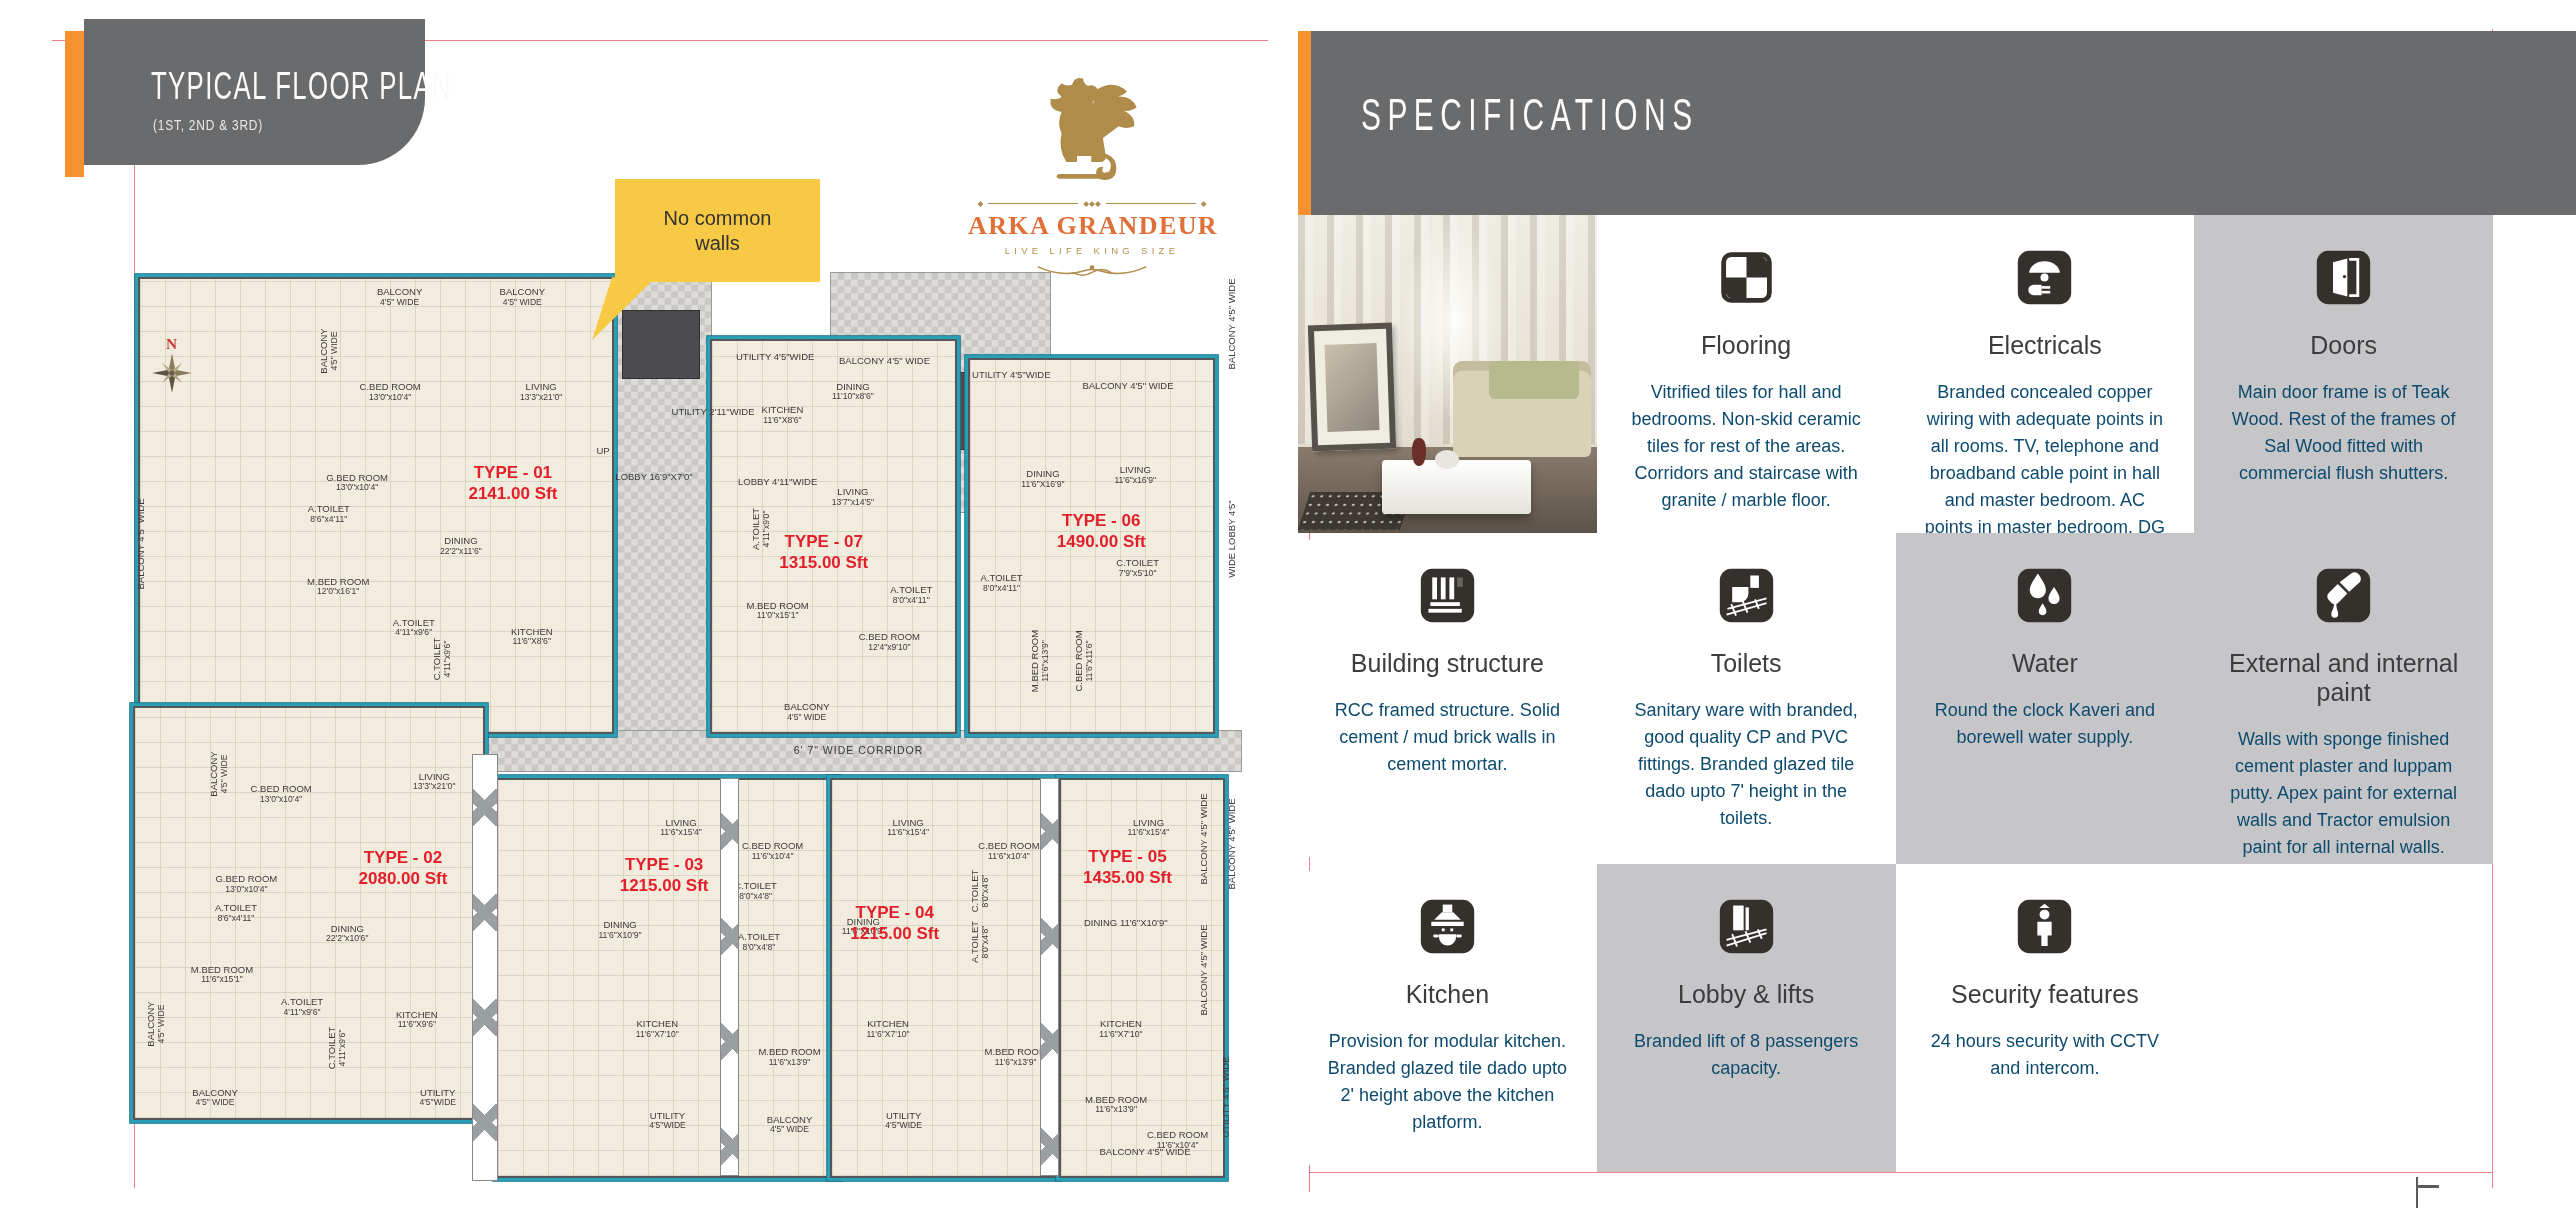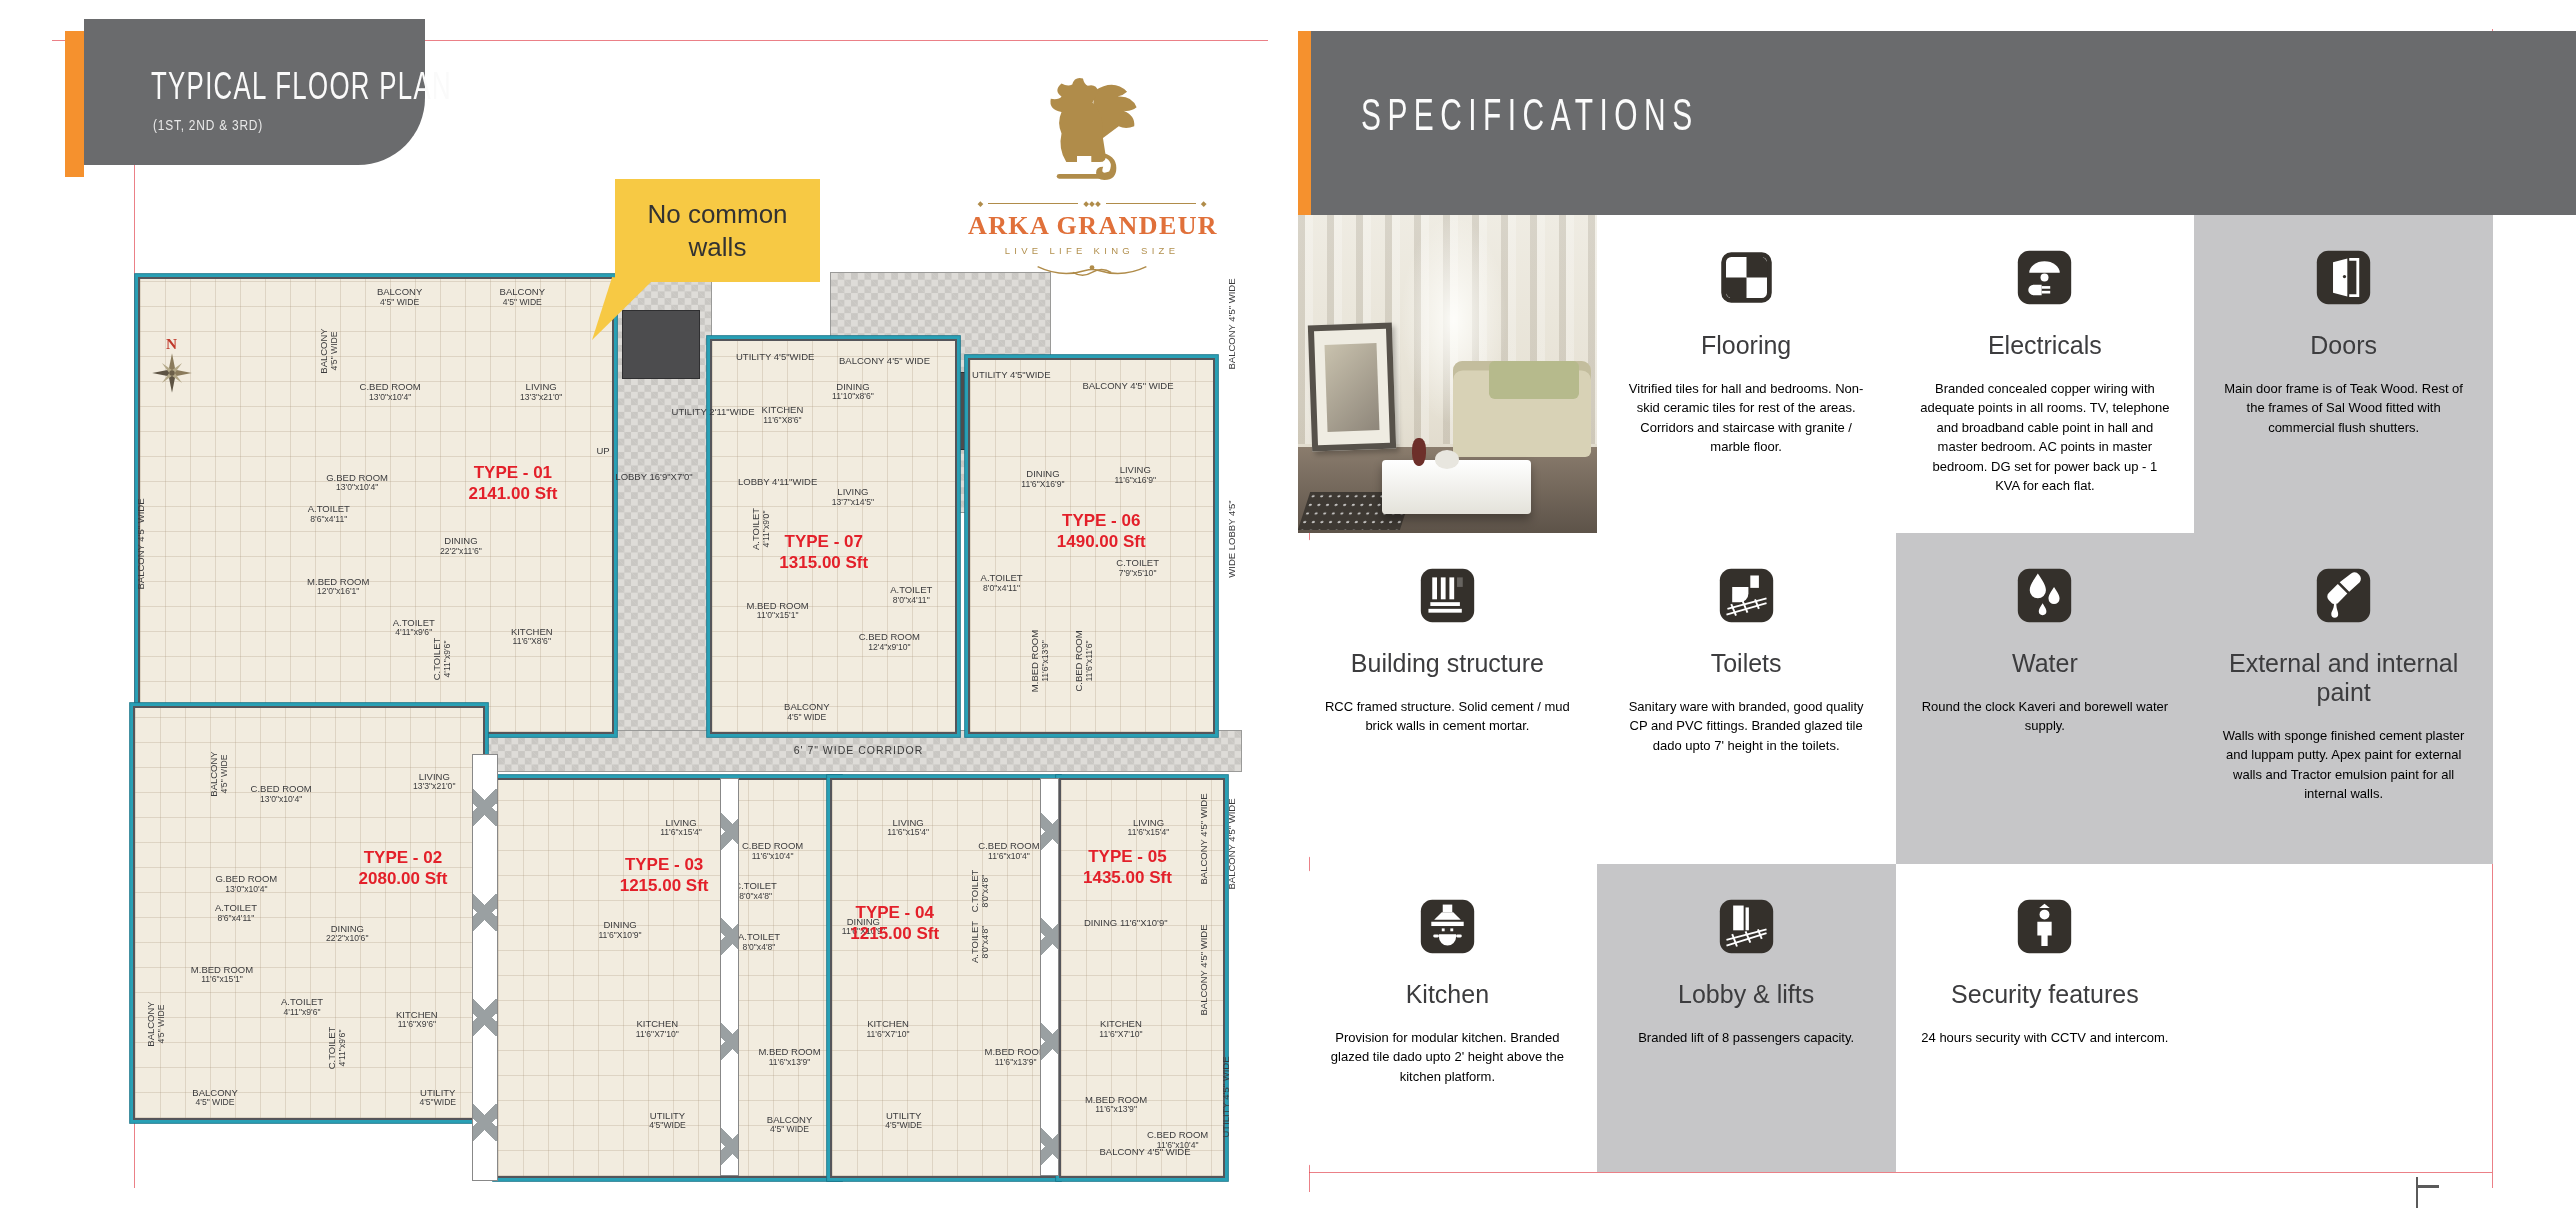--- a/index.html
+++ b/index.html
@@ -21,21 +21,21 @@
   .logo svg.lion{display:block;margin:0 auto;}
   .logo-rule{display:flex;align-items:center;gap:4.8px;color:#b08c4a;margin:1.9px 9.5px 3.8px;}
   .logo-rule .ln{flex:1;height:1.4px;background:#b08c4a;}
   .logo-rule .dm{font-size:7.6px;line-height:1;}
   .logo-name{font-family:"Liberation Serif",serif;font-size:26px;font-weight:700;color:#e0703a;letter-spacing:1.4px;white-space:nowrap;}
   .logo-tag{font-size:9.5px;letter-spacing:4.3px;color:#b2904e;margin-top:3.8px;white-space:nowrap;}
   .logo-flourish{margin-top:2.9px;}
 
   
   .callout{position:absolute;left:615px;top:179px;width:205px;height:103px;background:#f7c944;z-index:7;display:flex;flex-direction:column;align-items:center;justify-content:center;}
-  .callout div{font-size:26px;color:#323232;line-height:1.25;}
+  .callout div{font-size:20px;color:#323232;line-height:1.25;}
   .callout-tail{position:absolute;left:584px;top:277px;width:67px;height:63px;background:#f7c944;clip-path:polygon(12% 100%,42% 0,100% 8%);z-index:6;}
 
   
   .compass{position:absolute;left:141px;top:336px;width:61px;text-align:center;z-index:6;}
   .compass .n{font-family:"Liberation Serif",serif;color:#c0392b;font-size:15.3px;font-weight:700;line-height:1;}
 
   
   .plan{position:absolute;left:76px;top:272px;width:1169px;height:906px;z-index:2;}
   .zone{position:absolute;}
   .zone.gray,.zone.corridor{background-color:#dedcd8;background-image:linear-gradient(45deg,#c9c7c3 25%,transparent 25%,transparent 75%,#c9c7c3 75%),linear-gradient(45deg,#c9c7c3 25%,transparent 25%,transparent 75%,#c9c7c3 75%);background-position:0 0,6.7px 6.7px;background-size:13.4px 13.4px;border:1px solid #9a9a98;z-index:1;}
@@ -56,21 +56,21 @@
   .rp-title{position:absolute;left:50px;top:59px;color:#fbfbfb;font-size:44px;letter-spacing:9.5px;white-space:nowrap;transform:scaleX(.68);transform-origin:left center;font-weight:400;}
 
   .spec-grid{position:absolute;left:1298px;top:215px;width:1195px;height:957px;display:grid;grid-template-columns:repeat(4,1fr);grid-template-rows:318px 331px 308px;z-index:3;}
   .cell{position:relative;}
   .cell.gray{background:#c6c6c8;}
   .cell.white{background:#ffffff;border-radius:31px;}
   .card{box-sizing:border-box;padding-top:32px;text-align:center;}
   .card .icon{width:61px;height:61px;margin:0 auto 23px;}
   .card .icon svg{width:61px;height:61px;display:block;}
   .card h3{margin:0 auto 19px;max-width:239px;font-size:25px;font-weight:400;color:#3c3c3e;line-height:1.15;}
-  .card p{margin:0 auto;width:84%;font-size:13px;line-height:1.5;color:#000000;}
+  .card p{margin:0 auto;width:84%;font-size:18px;line-height:1.5;color:#0c4a6e;}
 
   
   .photo{position:relative;overflow:hidden;background:linear-gradient(180deg,#efece3 0%,#e6e1d4 60%,#d9d2c2 100%);}
   .photo .curtain{position:absolute;inset:0 0 28% 0;background:repeating-linear-gradient(90deg,rgba(125,115,96,.20) 0 6.7px,rgba(255,255,255,.25) 6.7px 15.3px,transparent 15.3px 29px);}
   .photo .glow{position:absolute;left:34%;top:0;width:36%;height:66%;background:radial-gradient(ellipse at center,rgba(255,255,252,.9),rgba(255,255,252,0) 70%);}
   .photo .floor{position:absolute;left:0;bottom:0;width:100%;height:27%;background:linear-gradient(180deg,#8a7c6d,#5d5349);}
   .photo .frame{position:absolute;left:4%;bottom:26%;width:24%;height:36%;background:#efece2;border:6.7px solid #56514a;transform:rotate(-2deg);box-shadow:2.9px 3.8px 5.7px rgba(0,0,0,.25);}
   .photo .frame i{position:absolute;inset:12% 14%;background:linear-gradient(135deg,#c9c2ae,#8e867a);display:block;}
   .photo .sofa{position:absolute;right:2%;bottom:24%;width:46%;height:30%;background:#d8d2b6;border-radius:9.5px 9.5px 5.7px 5.7px;box-shadow:inset 0 9.5px 0 #c3bd9d;}
   .photo .cushion{position:absolute;right:6%;bottom:42%;width:30%;height:12%;background:#b6ba8c;border-radius:5.7px;}

